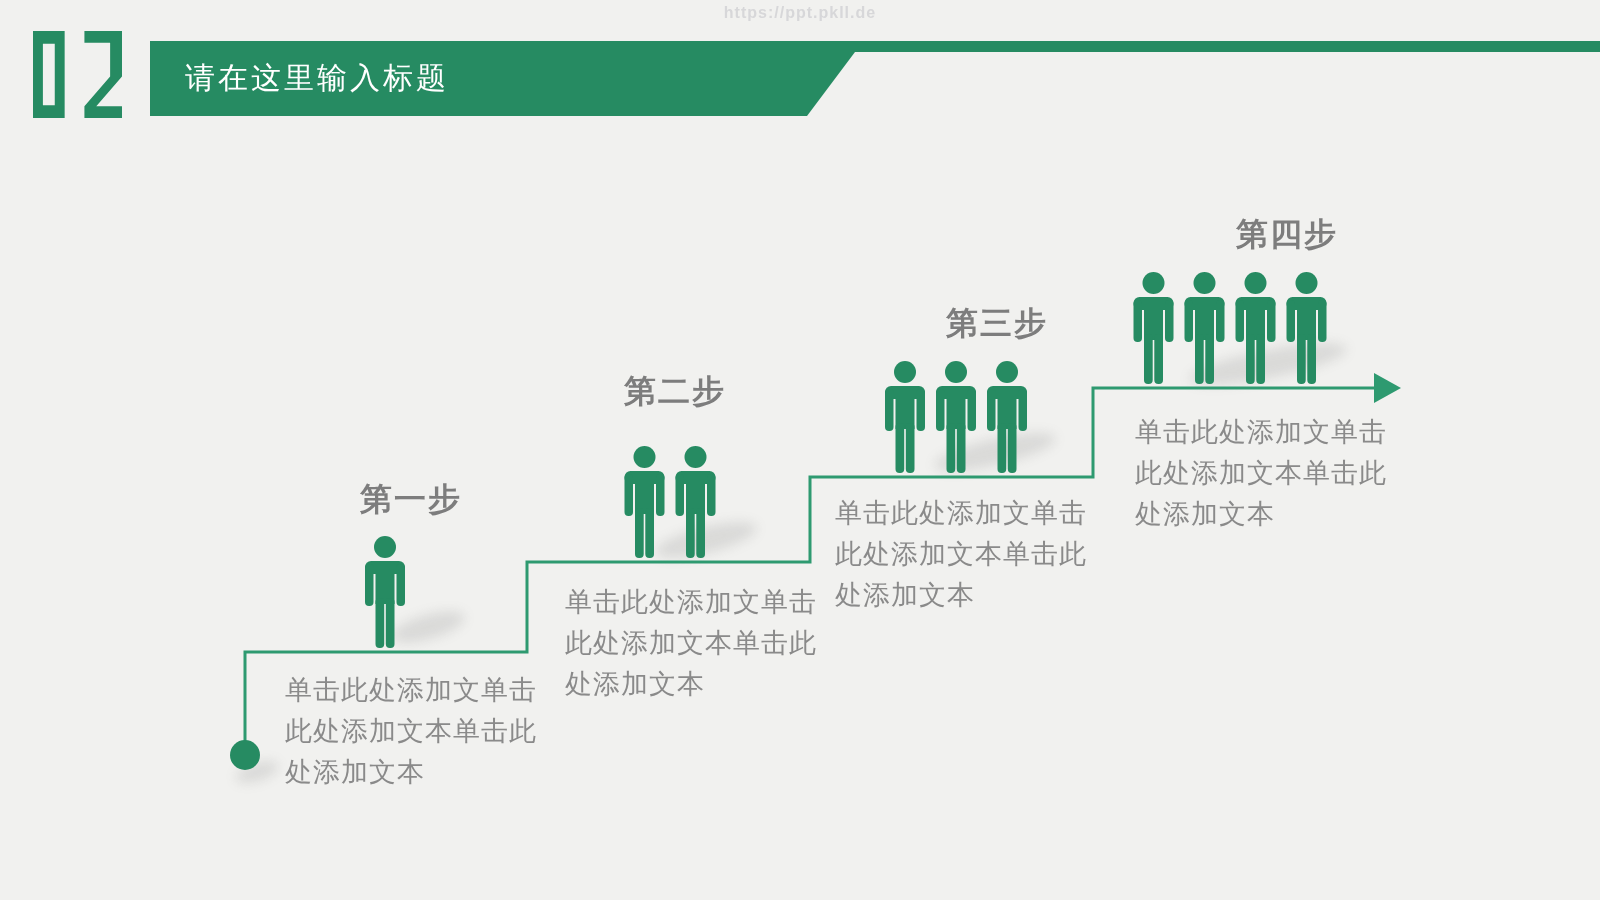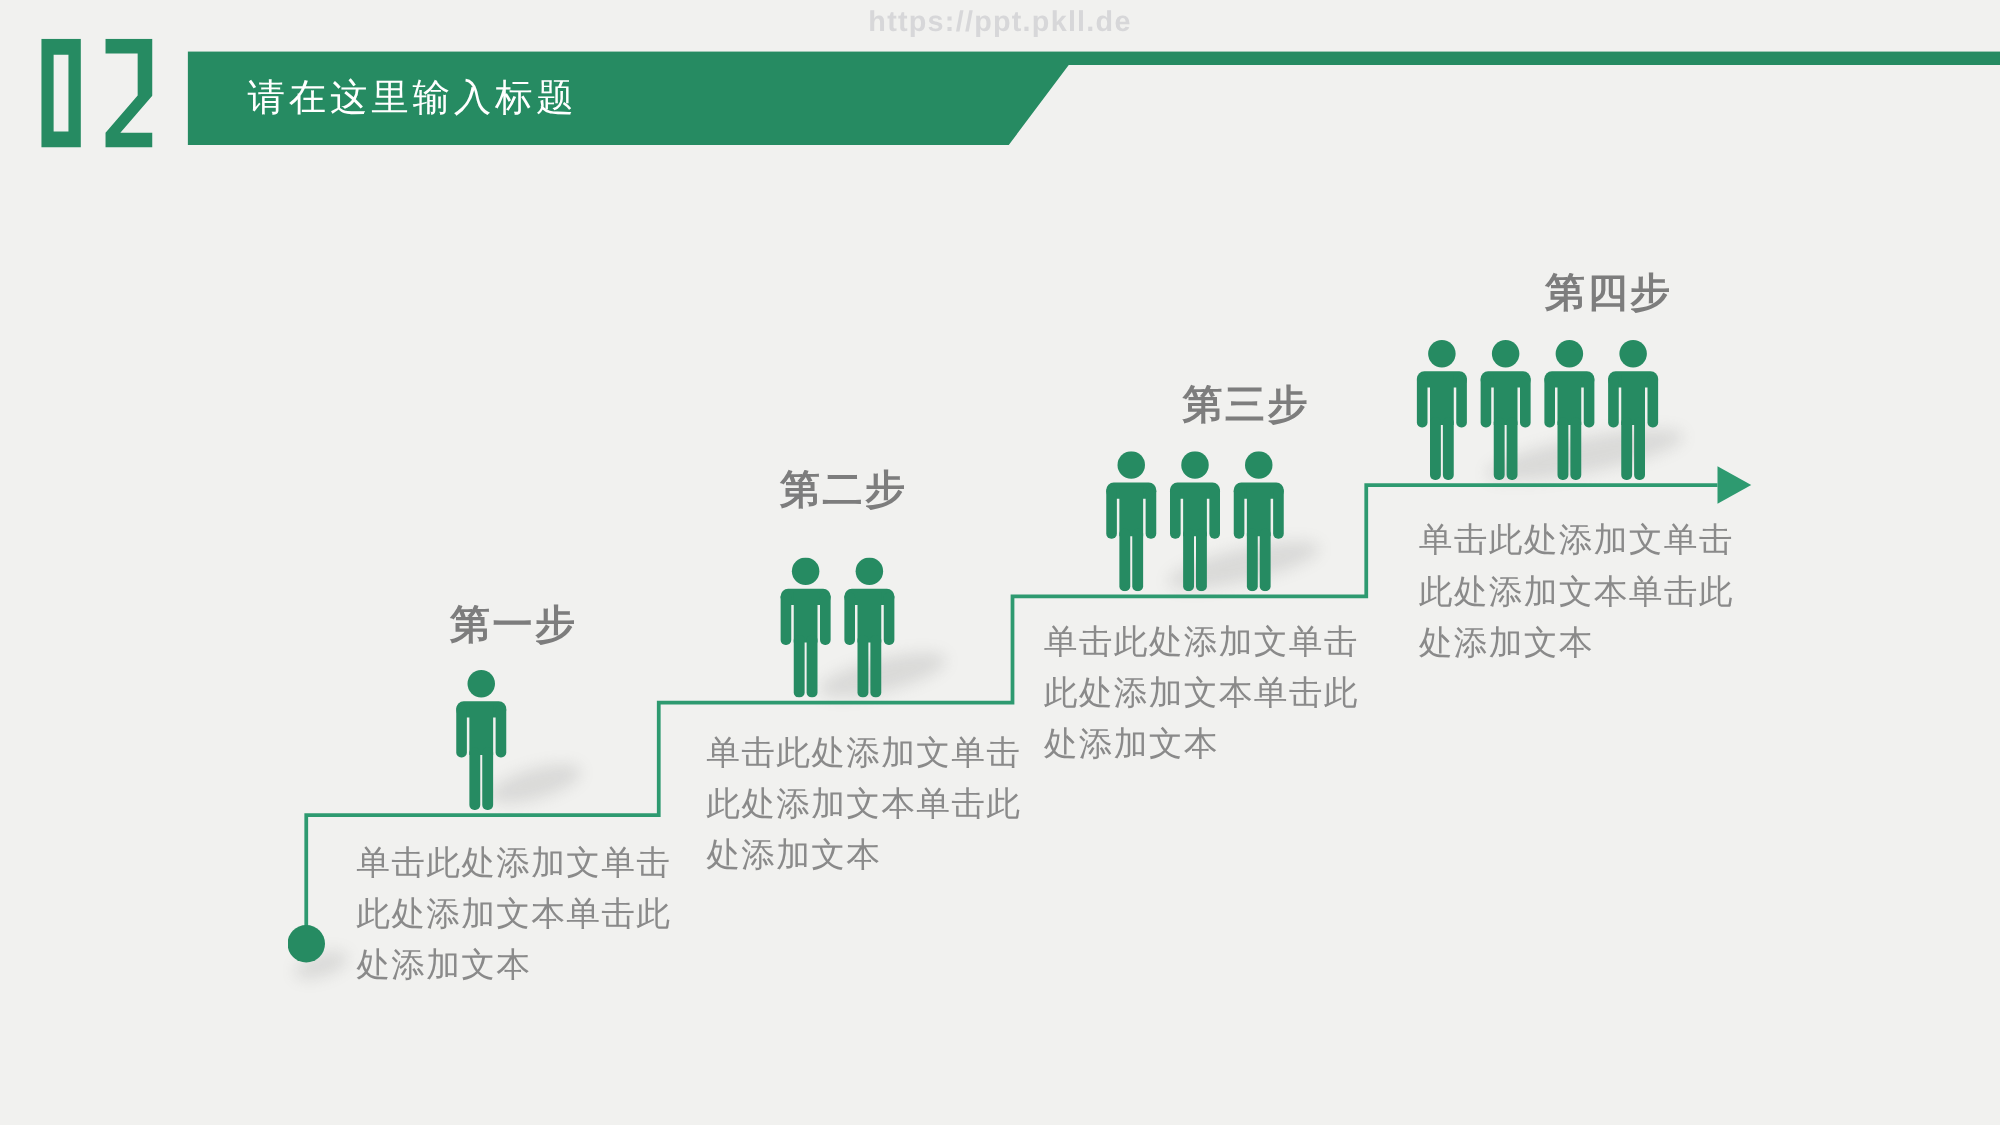--- a/index.html
+++ b/index.html
@@ -7,35 +7,35 @@
     --title-gray:#7d7d7d; --body-gray:#8a8a8a; --wm-gray:#d7d7d9;
     --banner-green:#268b62; --banner-title-color:#ffffff;
   }
   *{margin:0;padding:0;box-sizing:border-box;}
   html,body{width:1600px;height:900px;}
   body{font-family:"Liberation Sans","DejaVu Sans",sans-serif;background:#fff;}
   .slide{position:relative;width:1600px;height:900px;background:var(--bg);overflow:hidden;}
 
   .watermark{
     position:absolute;top:4px;left:0;width:100%;text-align:center;
-    font-size:23px;font-weight:bold;letter-spacing:1px;color:var(--wm-gray);
+    font-size:16px;font-weight:bold;letter-spacing:1px;color:var(--wm-gray);
   }
 
   .num-svg{position:absolute;left:33px;top:31px;width:89px;height:87px;}
   .num-svg path{fill:var(--green);}
 
   .banner{
     position:absolute;left:150px;top:41px;width:1450px;height:75px;
     background:var(--banner-green);
     clip-path:polygon(0 0,1450px 0,1450px 11px,705px 11px,657px 75px,0 75px);
     display:flex;align-items:center;
   }
   .banner-title{
     color:var(--banner-title-color);font-size:30px;letter-spacing:3px;
-    padding-left:35px;font-weight:normal;margin-left:13px;
+    padding-left:35px;font-weight:normal;
   }
 
   .overlay{position:absolute;left:0;top:0;width:1600px;height:900px;}
 
   .step-title{
     position:absolute;width:300px;text-align:center;
     font-size:32px;font-weight:bold;letter-spacing:2px;color:var(--title-gray);
   }
   .people{
     position:absolute;display:flex;align-items:flex-end;gap:3px;

